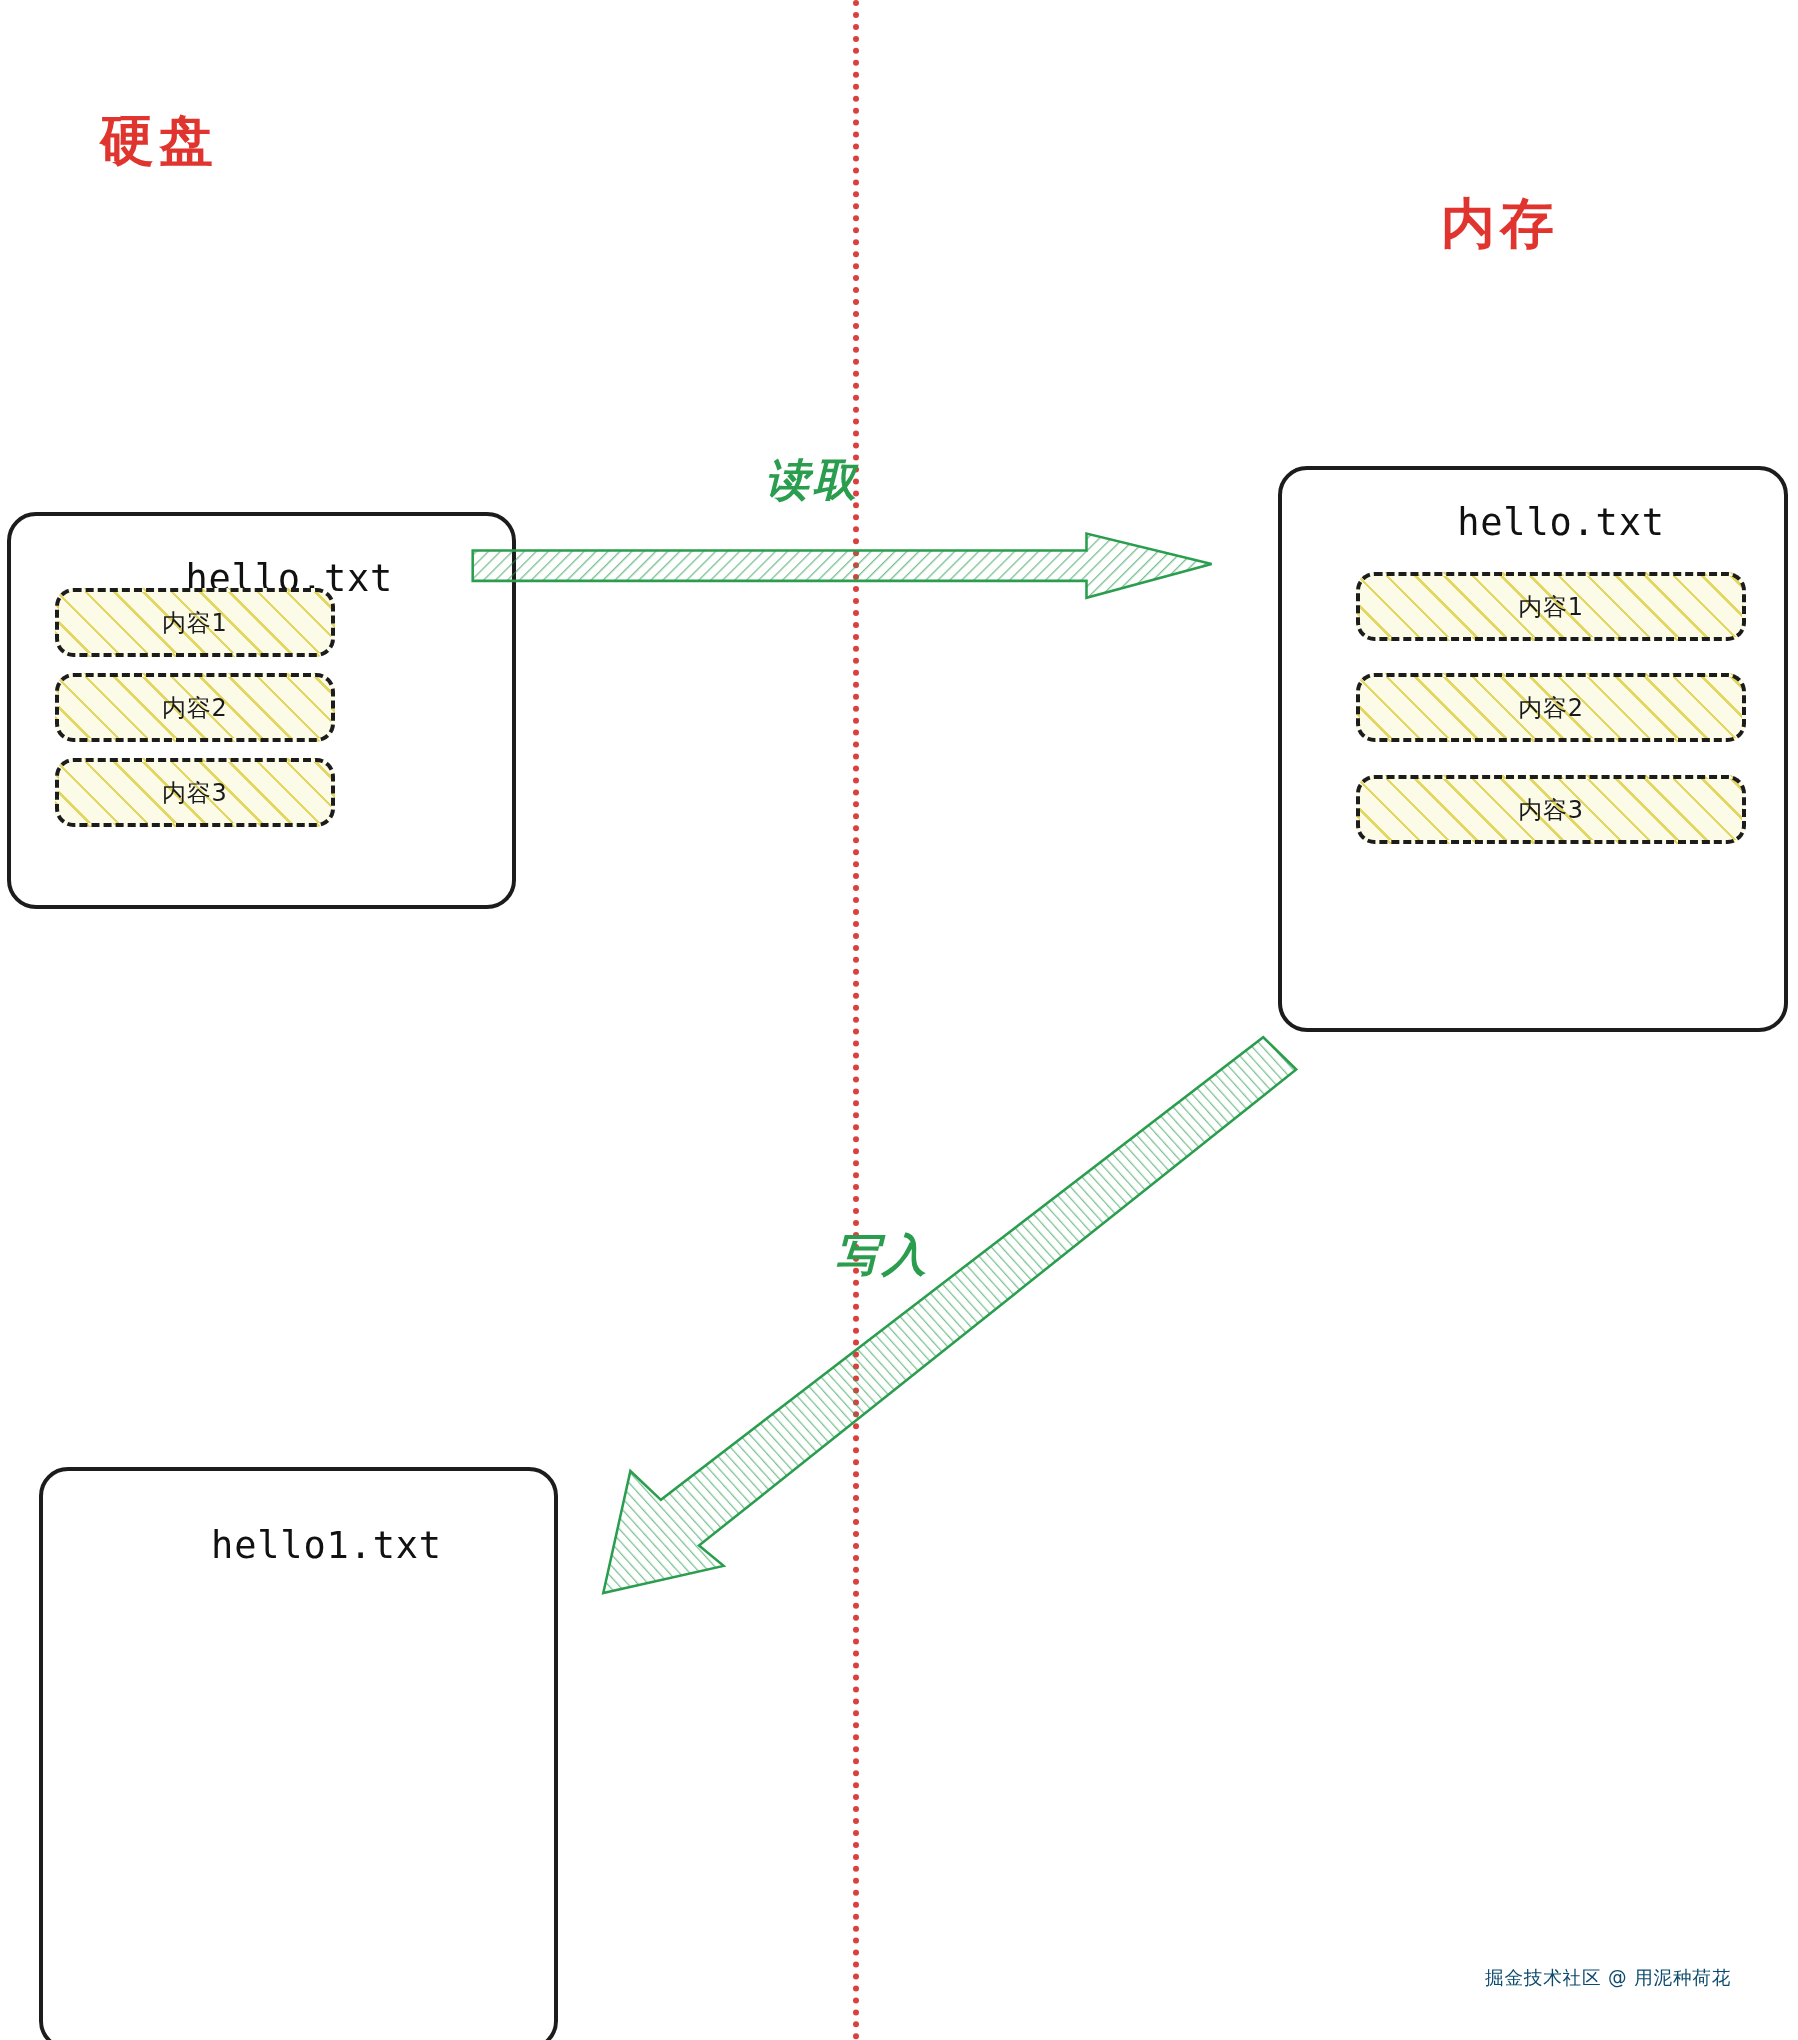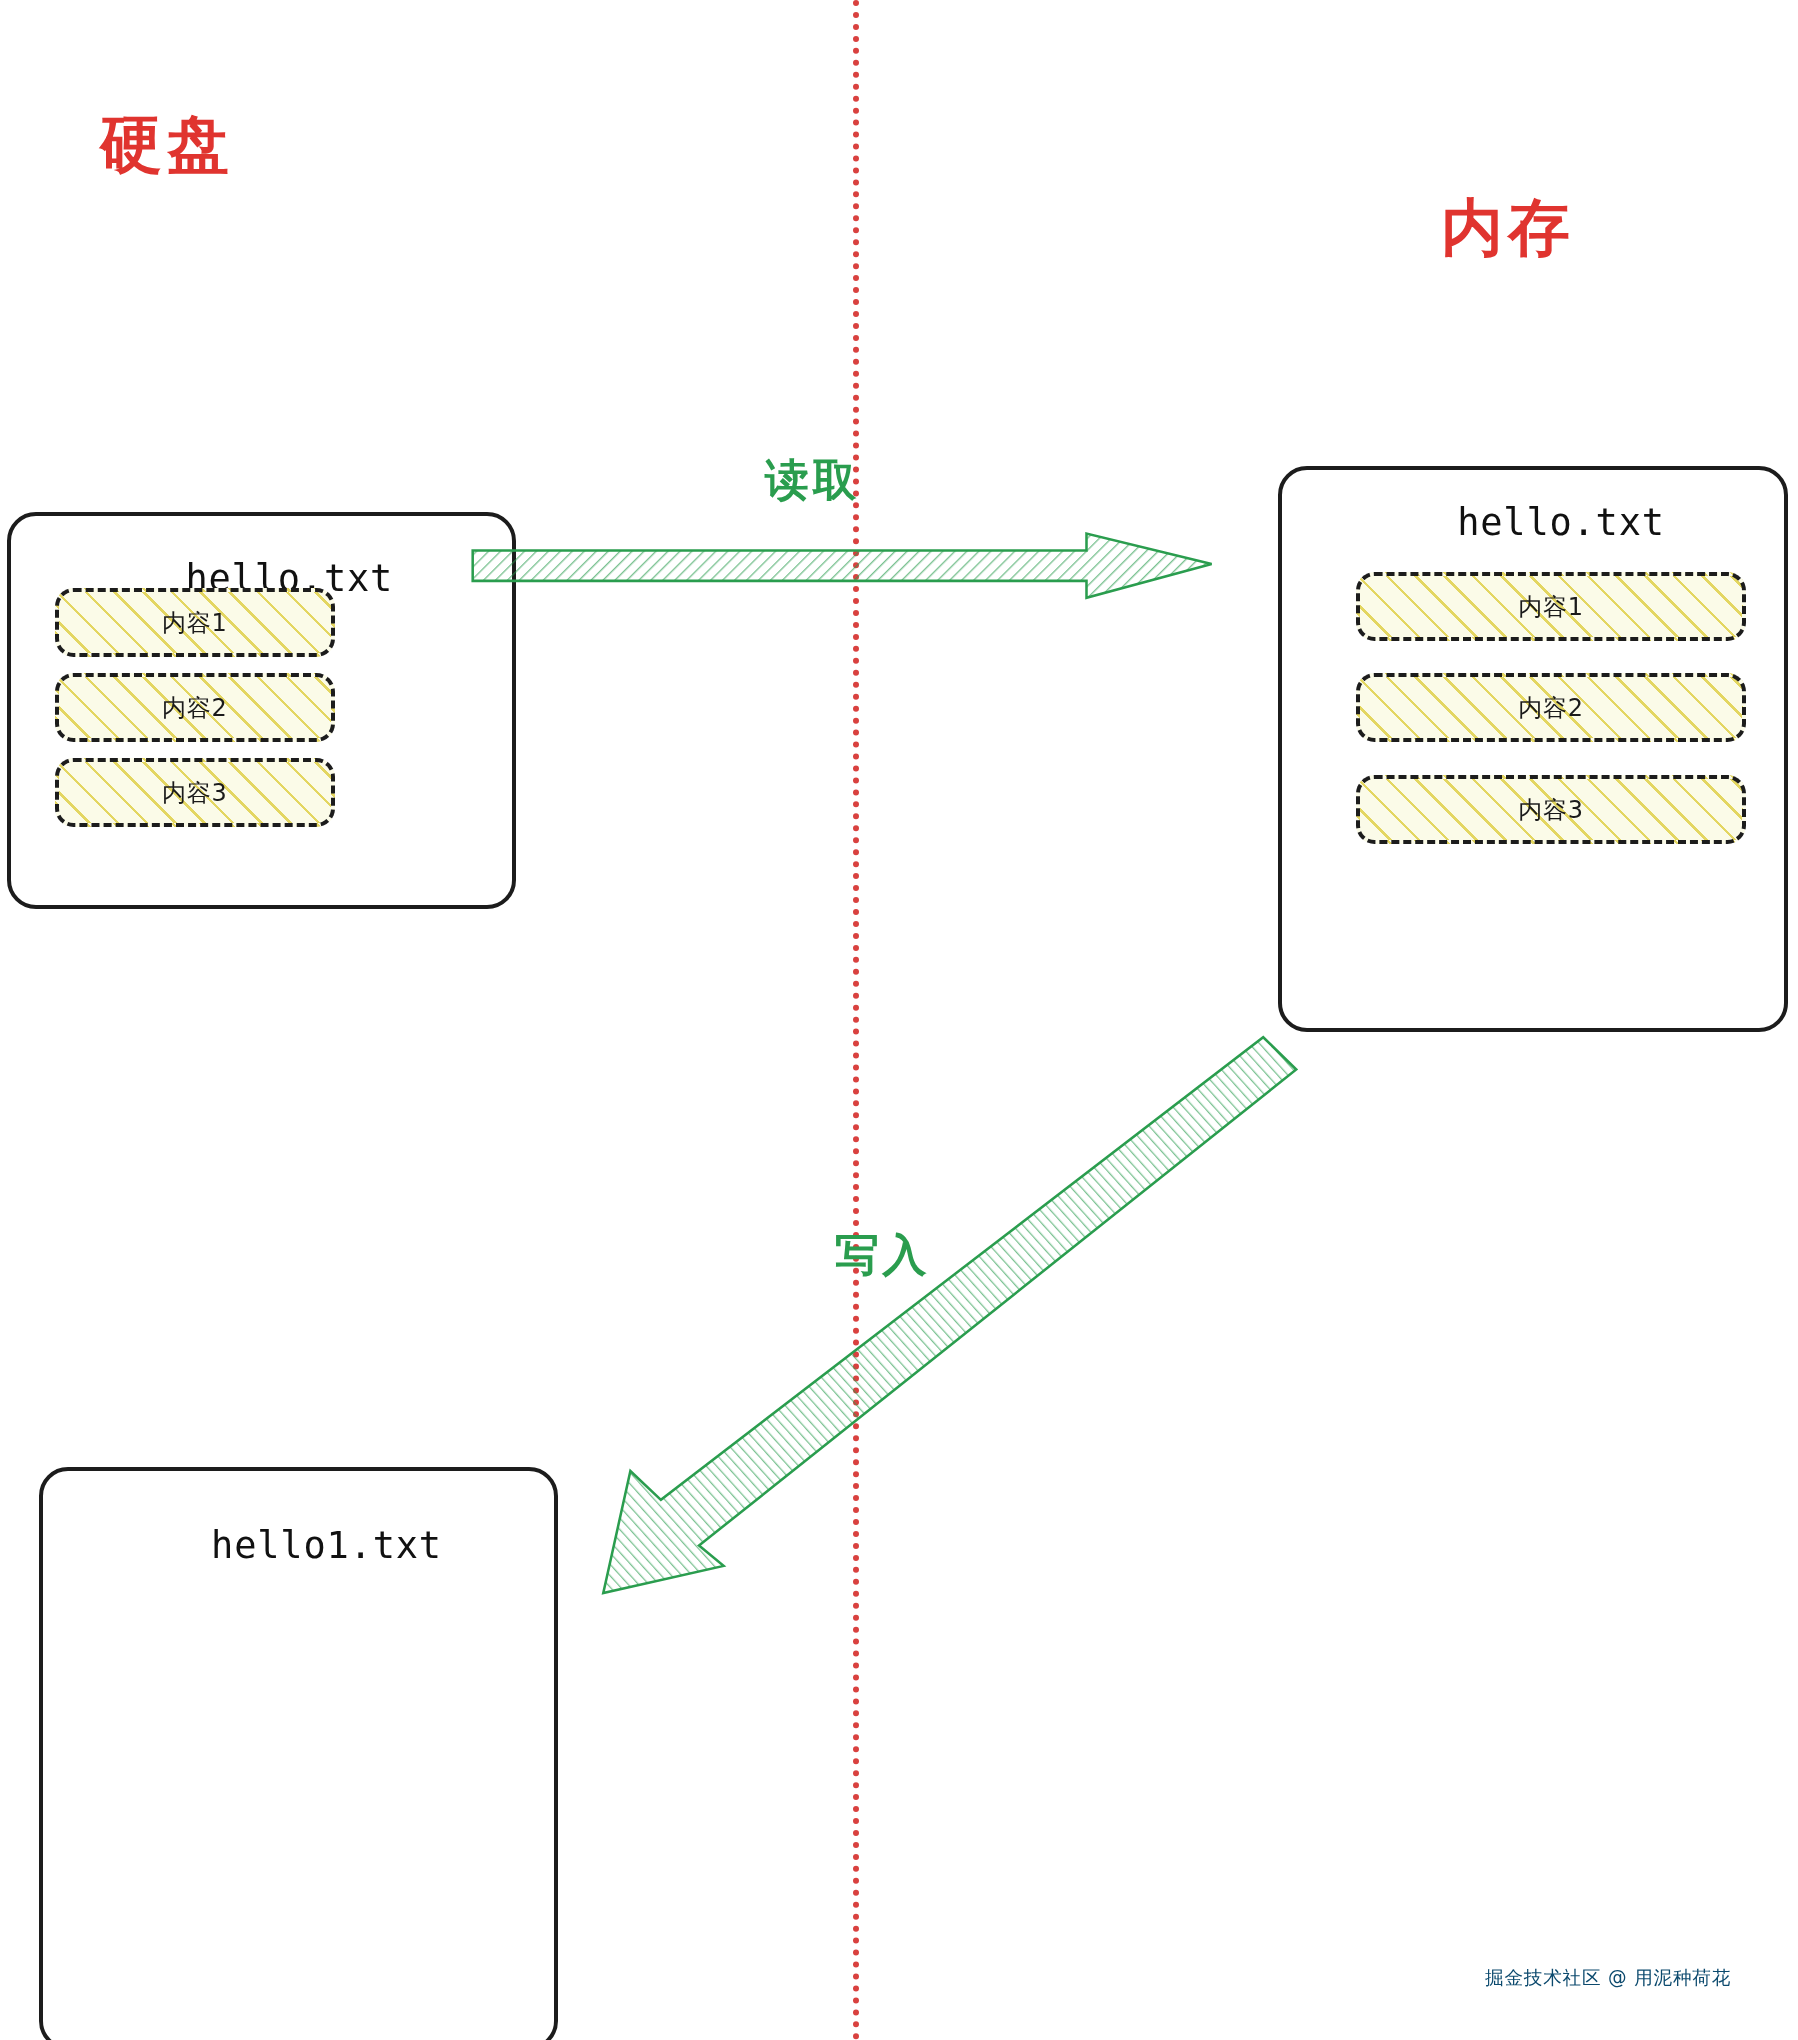--- a/index.html
+++ b/index.html
@@ -25,21 +25,21 @@
     top: 0;
     width: 0;
     height: 2041px;
     border-left: 6px dotted #d9413f;
   }
 
   
   .side-caption {
     position: absolute;
     color: #e0342f;
-    font-size: 62px;
+    font-size: 54px;
     font-weight: 700;
     letter-spacing: 5.1px;
     line-height: 1;
     white-space: nowrap;
     font-family: "DejaVu Sans", "Liberation Sans", sans-serif;
   }
   #caption-disk { left: 100px; top: 114px; }
   #caption-memory { left: 1441px; top: 197px; text-align: right; }
 
   
@@ -113,20 +113,21 @@
 
   .arrow-label {
     position: absolute;
     color: #2a9d4e;
     font-size: 44px;
     font-weight: 600;
     letter-spacing: 3.4px;
     line-height: 1;
     white-space: nowrap;
     font-family: "DejaVu Sans", "Liberation Sans", sans-serif;
+    font-style: italic;
   }
   #read-label  { left: 765px; top: 458px; }
   #write-label { left: 835px; top: 1233px; }
 
   
   #watermark {
     position: absolute;
     left: 1485px;
     top: 1965px;
     color: #0c4a6e;

